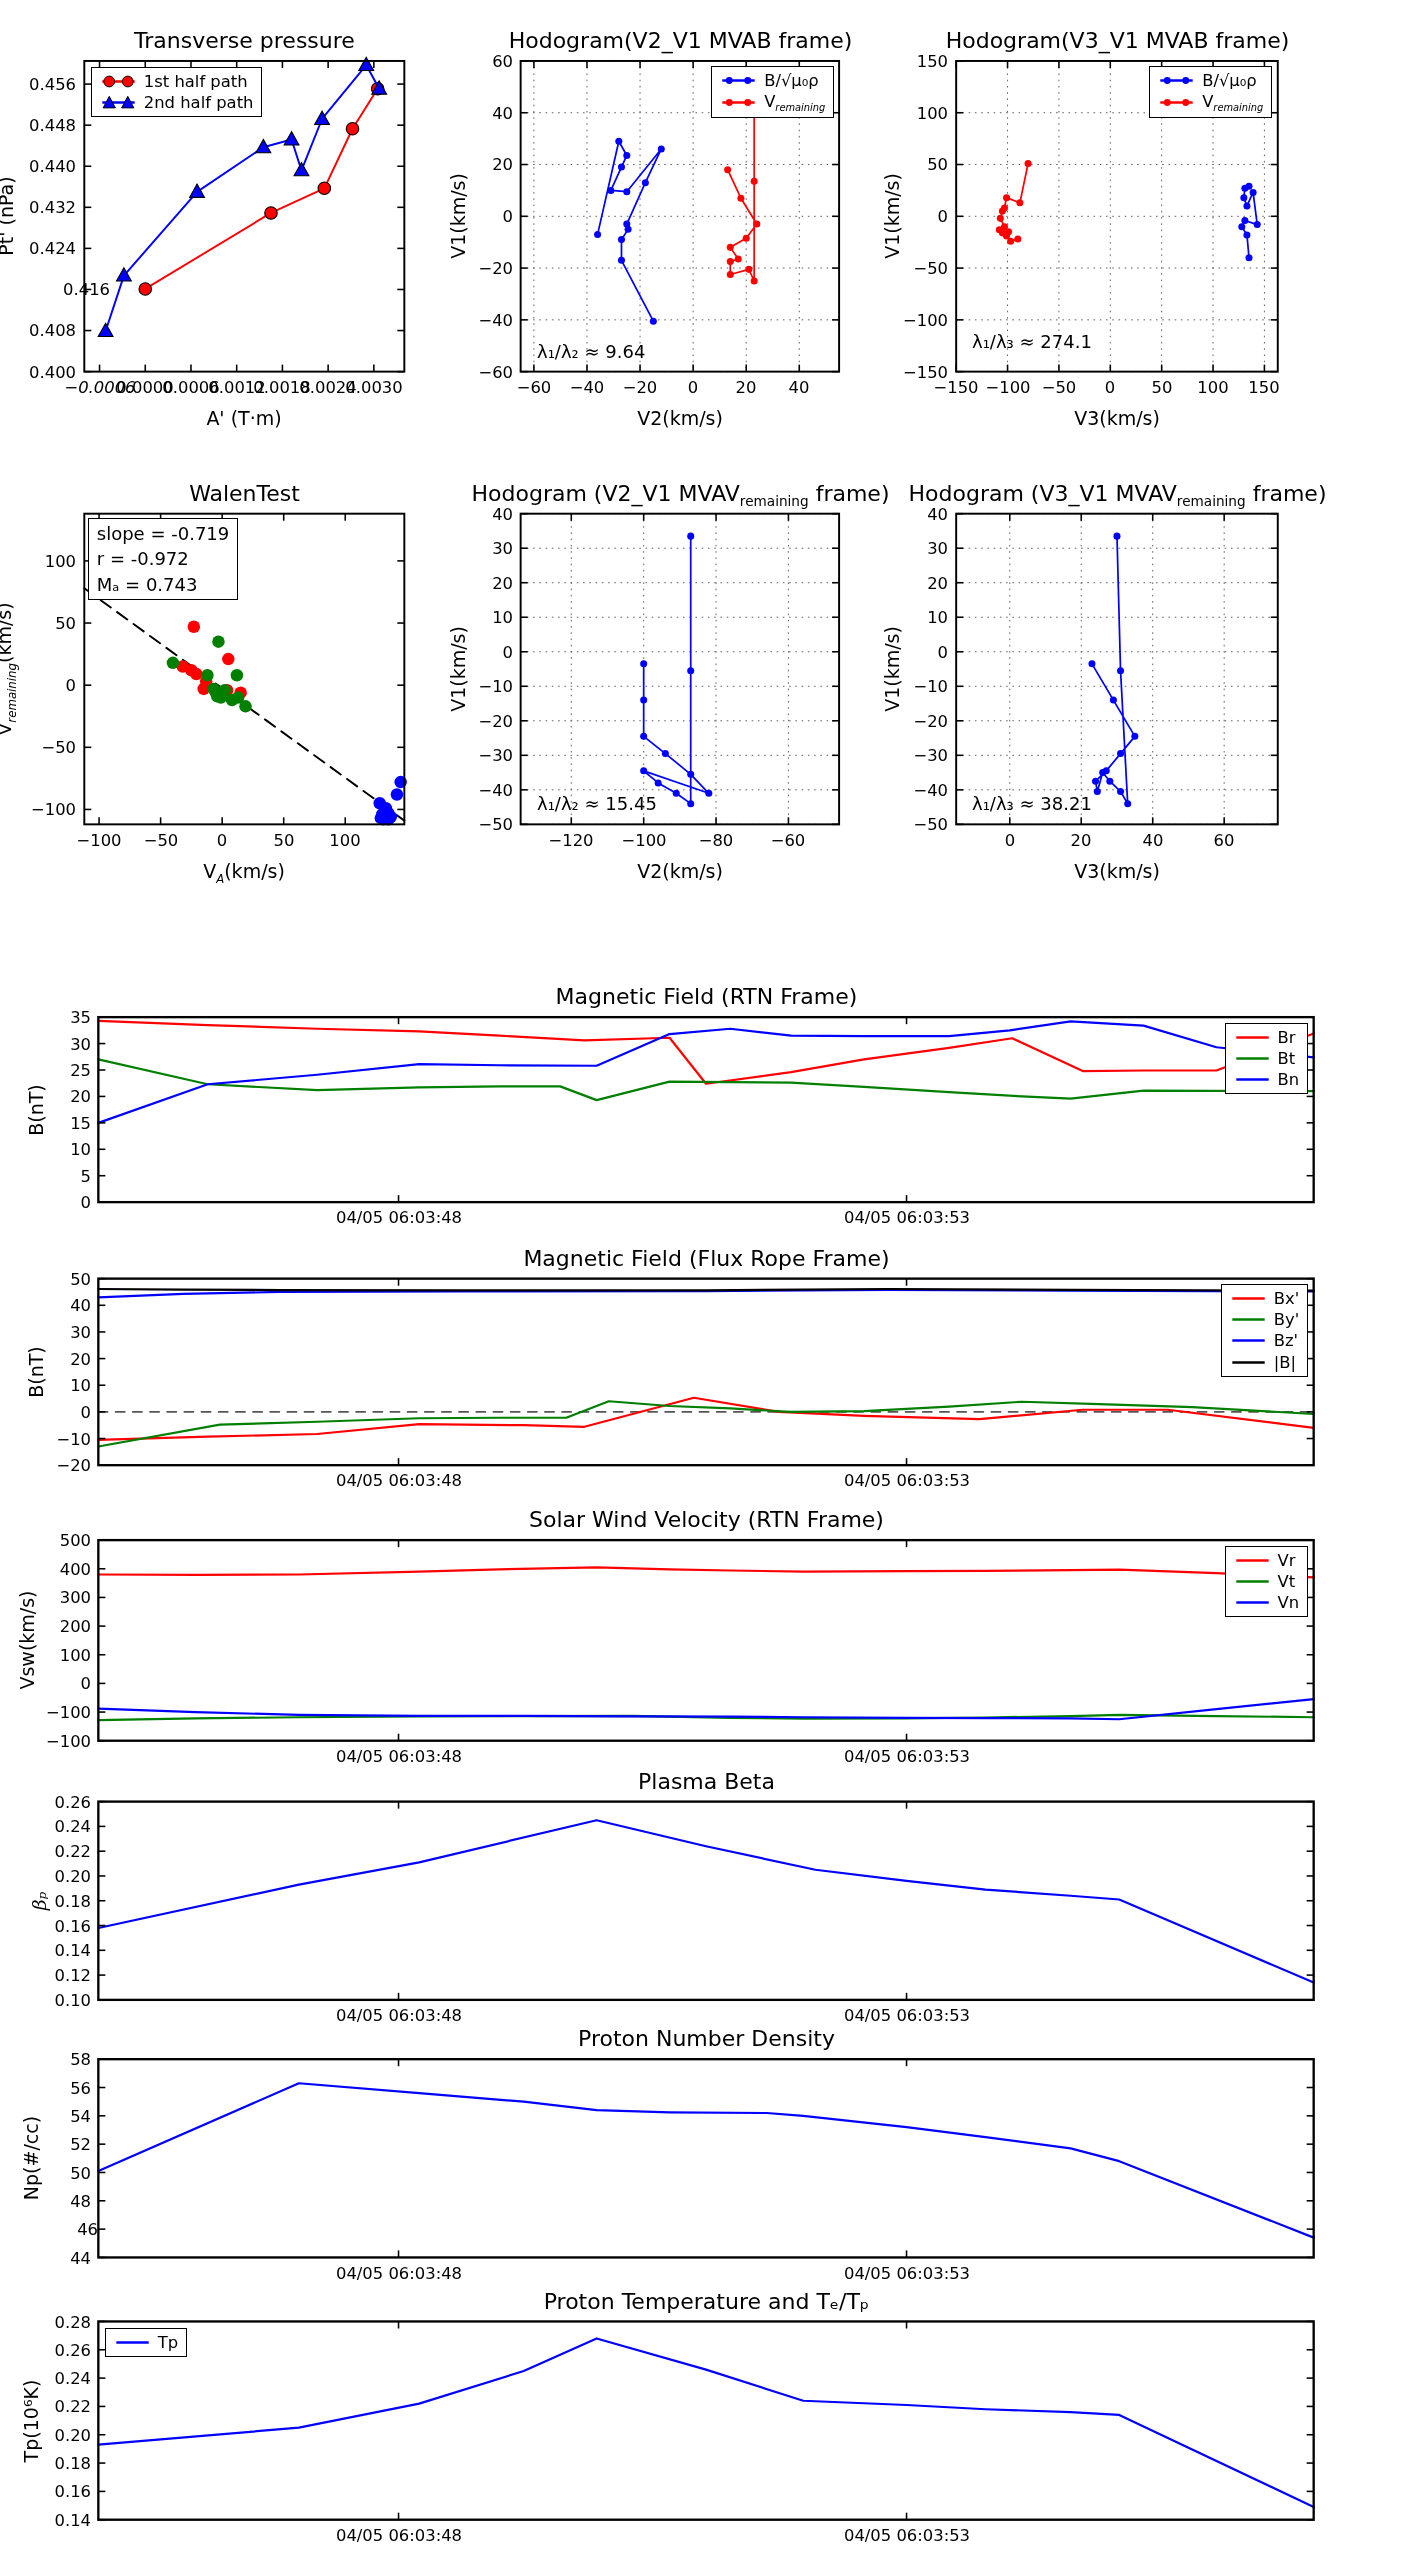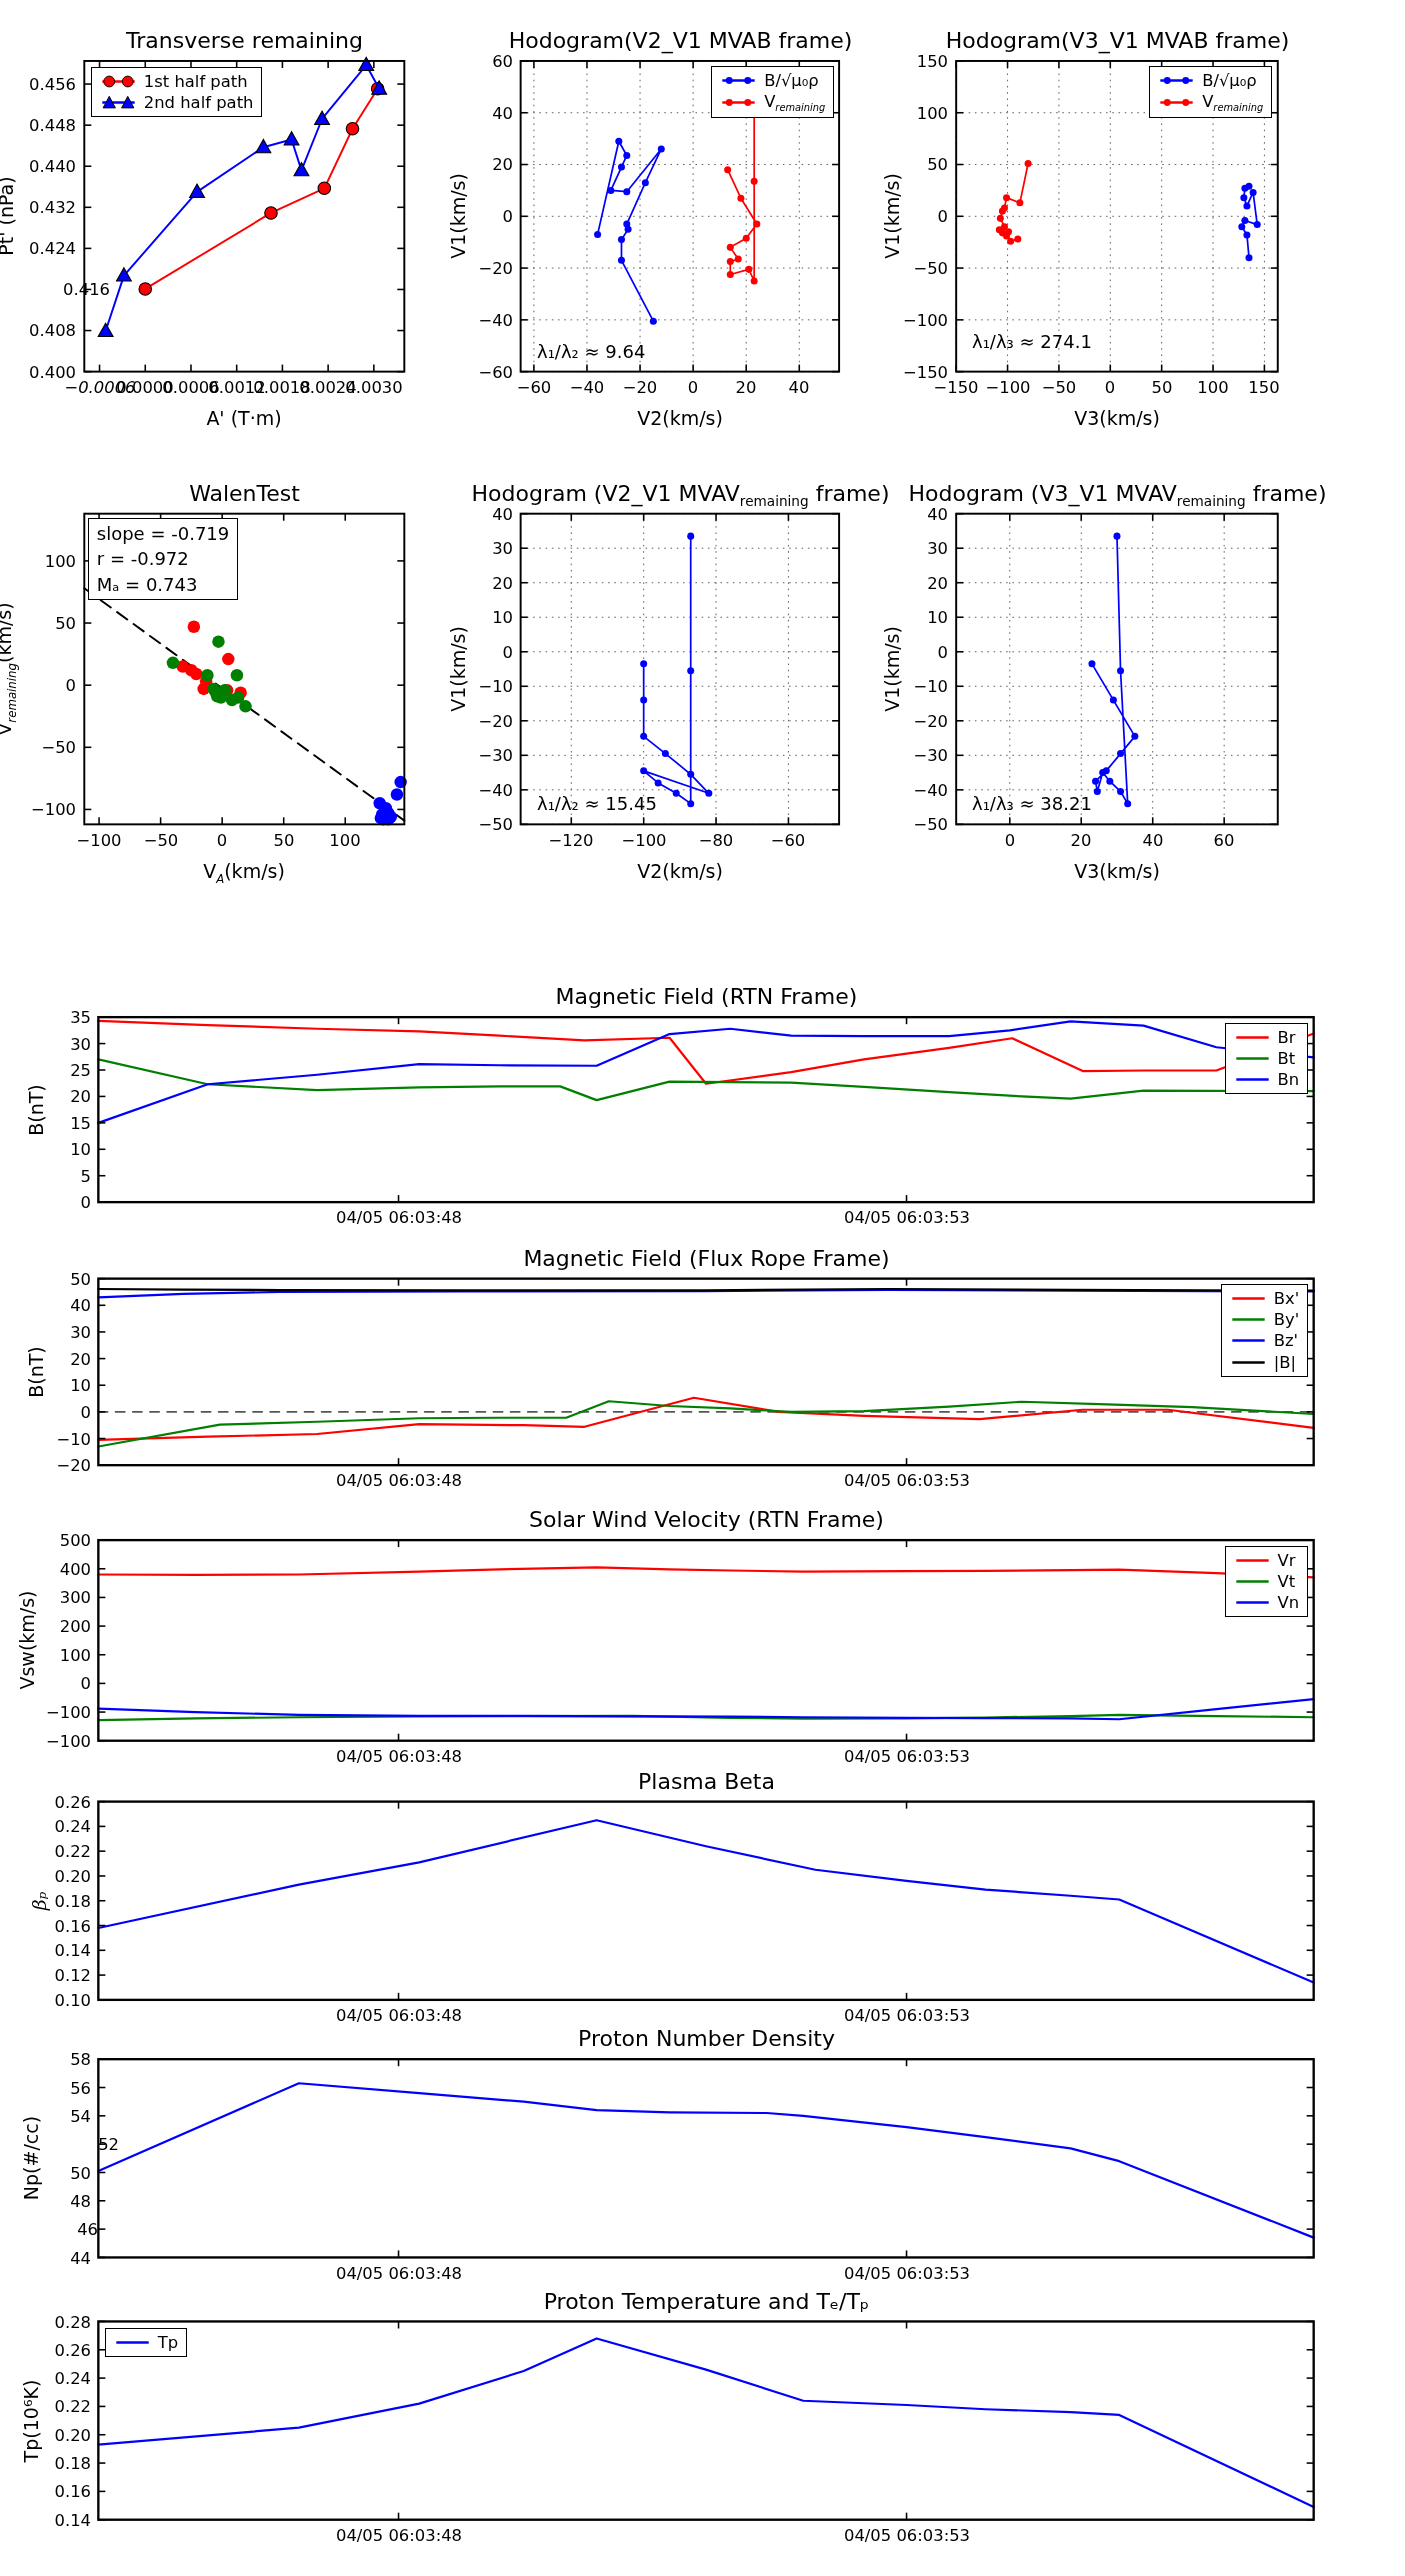--- a/index.html
+++ b/index.html
@@ -546,21 +546,21 @@
         <line stroke="#000" stroke-width="2" x1="126" y1="3046.5714285714284" x2="135" y2="3046.5714285714284"></line>
         <line stroke="#000" stroke-width="2" x1="1683" y1="3046.5714285714284" x2="1674" y2="3046.5714285714284"></line>
         <line stroke="#000" stroke-width="2" x1="126" y1="3010.285714285714" x2="135" y2="3010.285714285714"></line>
         <line stroke="#000" stroke-width="2" x1="1683" y1="3010.285714285714" x2="1674" y2="3010.285714285714"></line>
         <line stroke="#000" stroke-width="2" x1="126" y1="2974" x2="135" y2="2974"></line>
         <line stroke="#000" stroke-width="2" x1="1683" y1="2974" x2="1674" y2="2974"></line>
       </g>
     </svg>
 
   <section class="panel">
-    <h2 class="panel-title" style="left: -107px; width: 703px; top: 28px;"><span>Transverse remaining</span><sub></sub><span></span></h2>
+    <h2 class="panel-title" style="left: -107px; width: 703px; top: 28px;"><span>Transverse pressure</span><sub></sub><span></span></h2>
   </section>
   <section class="panel">
     <h2 class="panel-title" style="left: 329px; width: 703px; top: 28px;"><span>Hodogram(V2_V1 MVAB frame)</span><sub></sub><span></span></h2>
   </section>
   <section class="panel">
     <h2 class="panel-title" style="left: 766px; width: 703px; top: 28px;"><span>Hodogram(V3_V1 MVAB frame)</span><sub></sub><span></span></h2>
   </section>
   <section class="panel">
     <h2 class="panel-title" style="left: -107px; width: 703px; top: 481px;"><span>WalenTest</span><sub></sub><span></span></h2>
   </section>
@@ -853,21 +853,21 @@
     <div class="tick ylab" style="left: 91px; top: 1851px;">0.22</div>
     <div class="tick ylab" style="left: 91px; top: 1826px;">0.24</div>
     <div class="tick ylab" style="left: 91px; top: 1802px;">0.26</div>
     <div class="axis-label y math" style="left: 39px; top: 1901px;"><span>βₚ</span></div>
     <div class="tick xlab" style="left: 399px; top: 2264px;">04/05 06:03:48</div>
     <div class="tick xlab" style="left: 907px; top: 2264px;">04/05 06:03:53</div>
     <div class="tick ylab" style="left: 91px; top: 2258px;">44</div>
     <div class="tick ylab" style="left: 91px; top: 2229px; margin-left: 7px;">46</div>
     <div class="tick ylab" style="left: 91px; top: 2201px;">48</div>
     <div class="tick ylab" style="left: 91px; top: 2173px;">50</div>
-    <div class="tick ylab" style="left: 91px; top: 2144px; margin-left: 28px;">52</div>
+    <div class="tick ylab" style="left: 91px; top: 2144px;">52</div>
     <div class="tick ylab" style="left: 91px; top: 2116px;">54</div>
     <div class="tick ylab" style="left: 91px; top: 2088px;">56</div>
     <div class="tick ylab" style="left: 91px; top: 2059px;">58</div>
     <div class="axis-label y" style="left: 31px; top: 2158px;"><span>Np(#/cc)</span></div>
     <div class="tick xlab" style="left: 399px; top: 2526px;">04/05 06:03:48</div>
     <div class="tick xlab" style="left: 907px; top: 2526px;">04/05 06:03:53</div>
     <div class="tick ylab" style="left: 91px; top: 2520px;">0.14</div>
     <div class="tick ylab" style="left: 91px; top: 2491px;">0.16</div>
     <div class="tick ylab" style="left: 91px; top: 2463px;">0.18</div>
     <div class="tick ylab" style="left: 91px; top: 2435px;">0.20</div>

